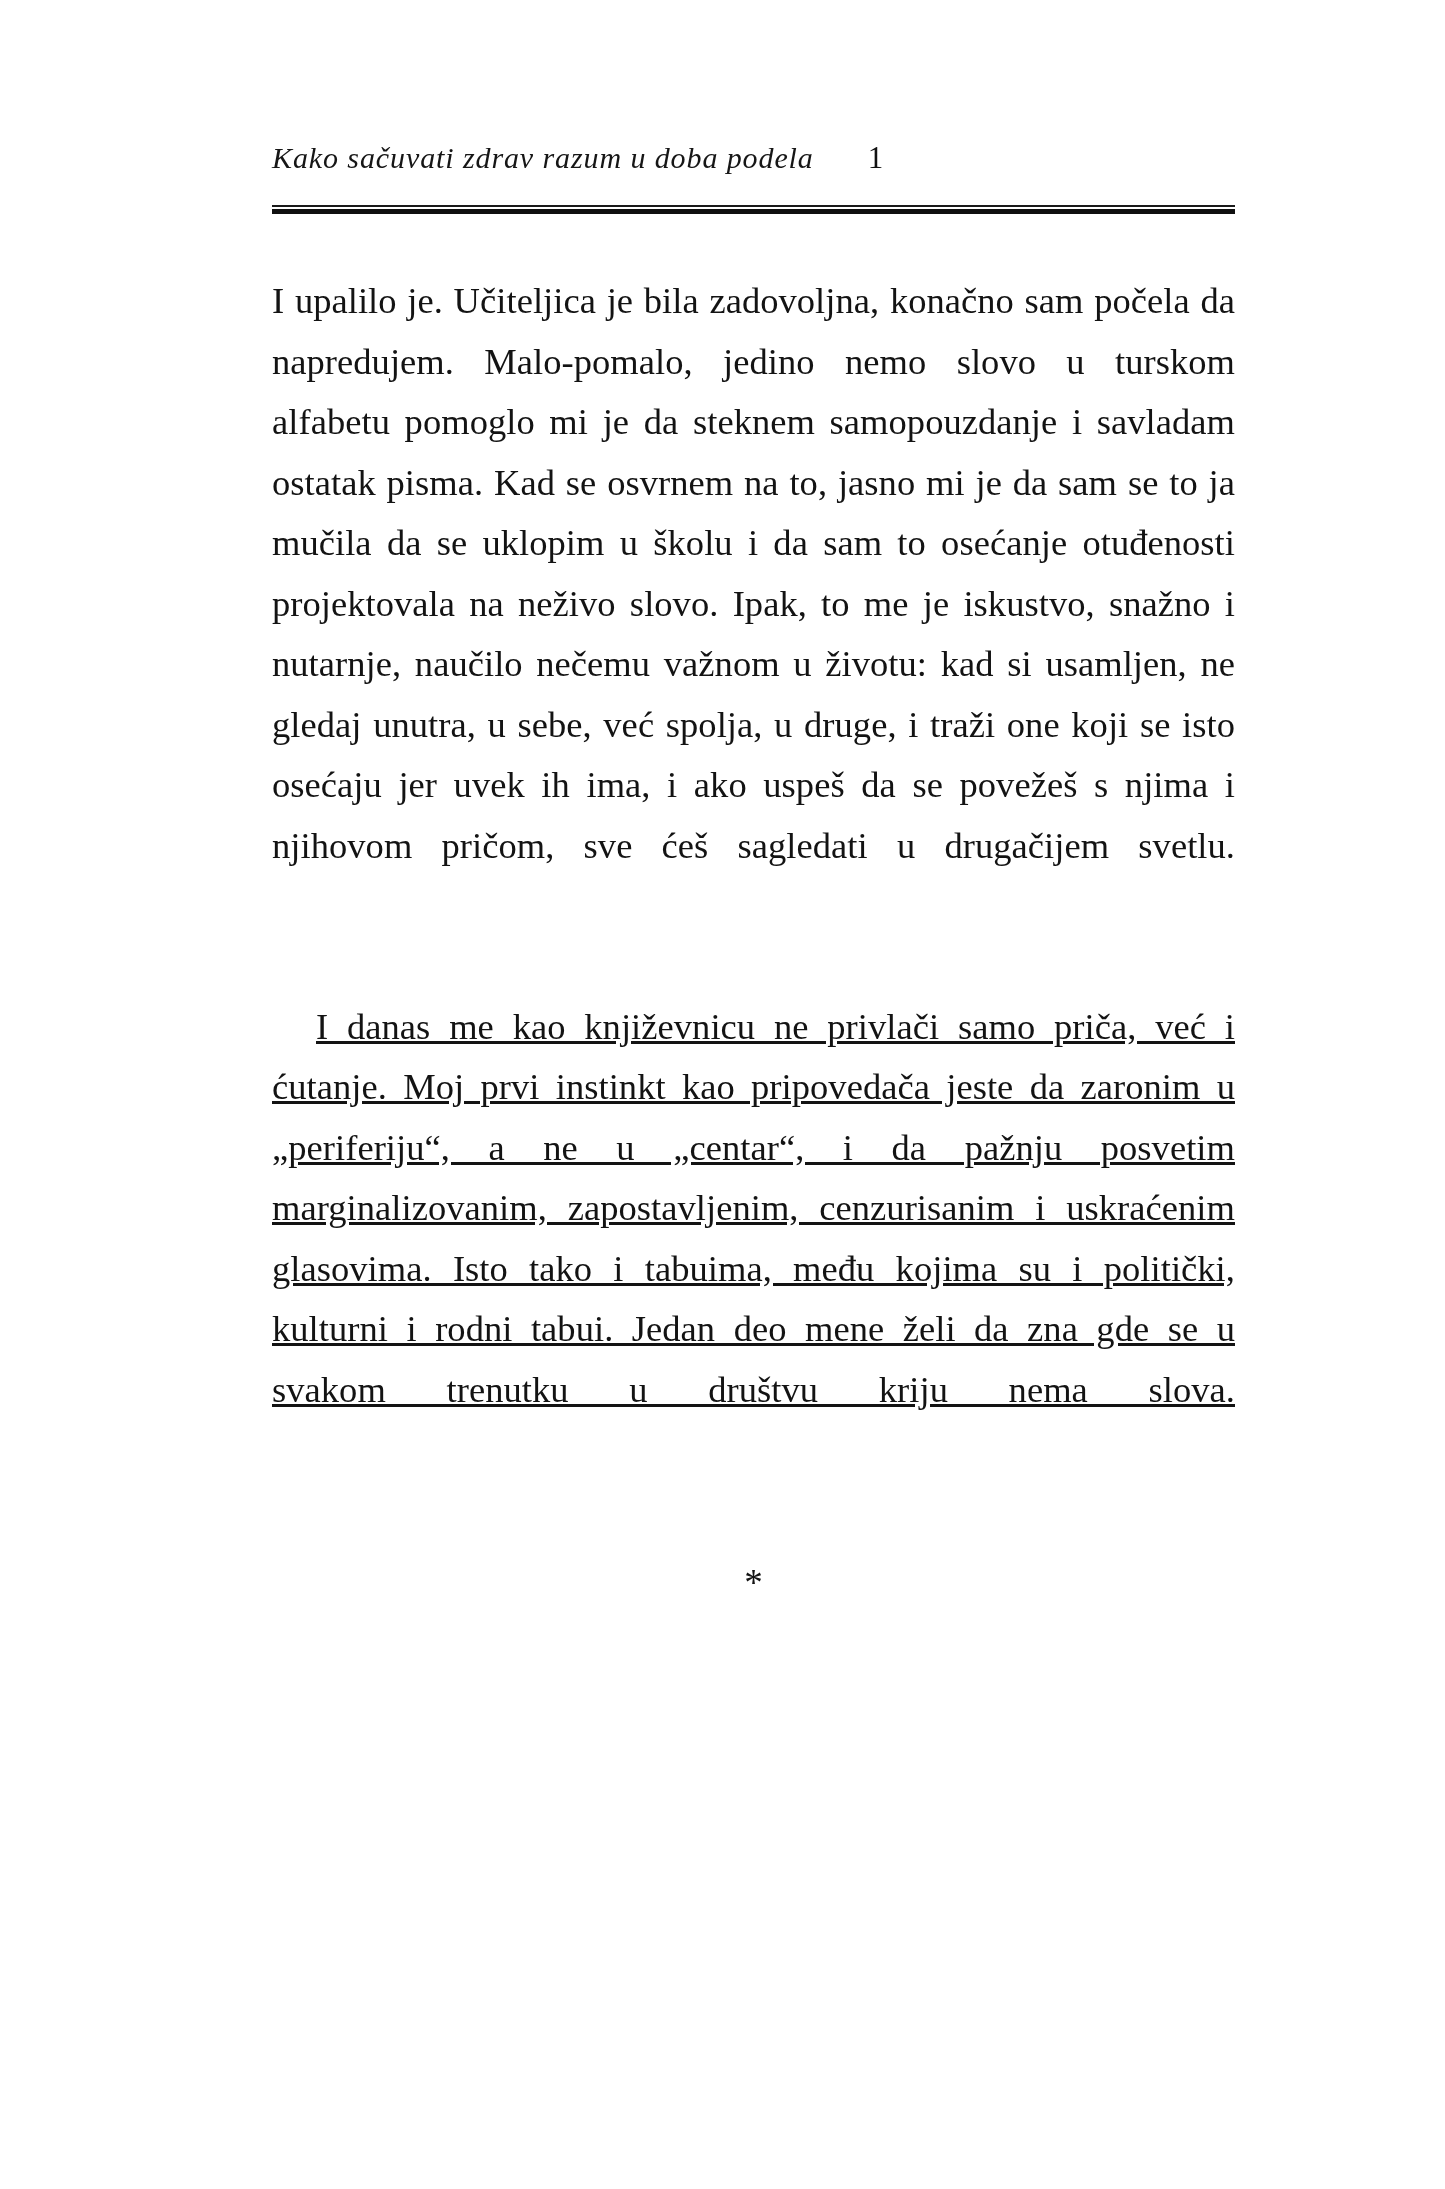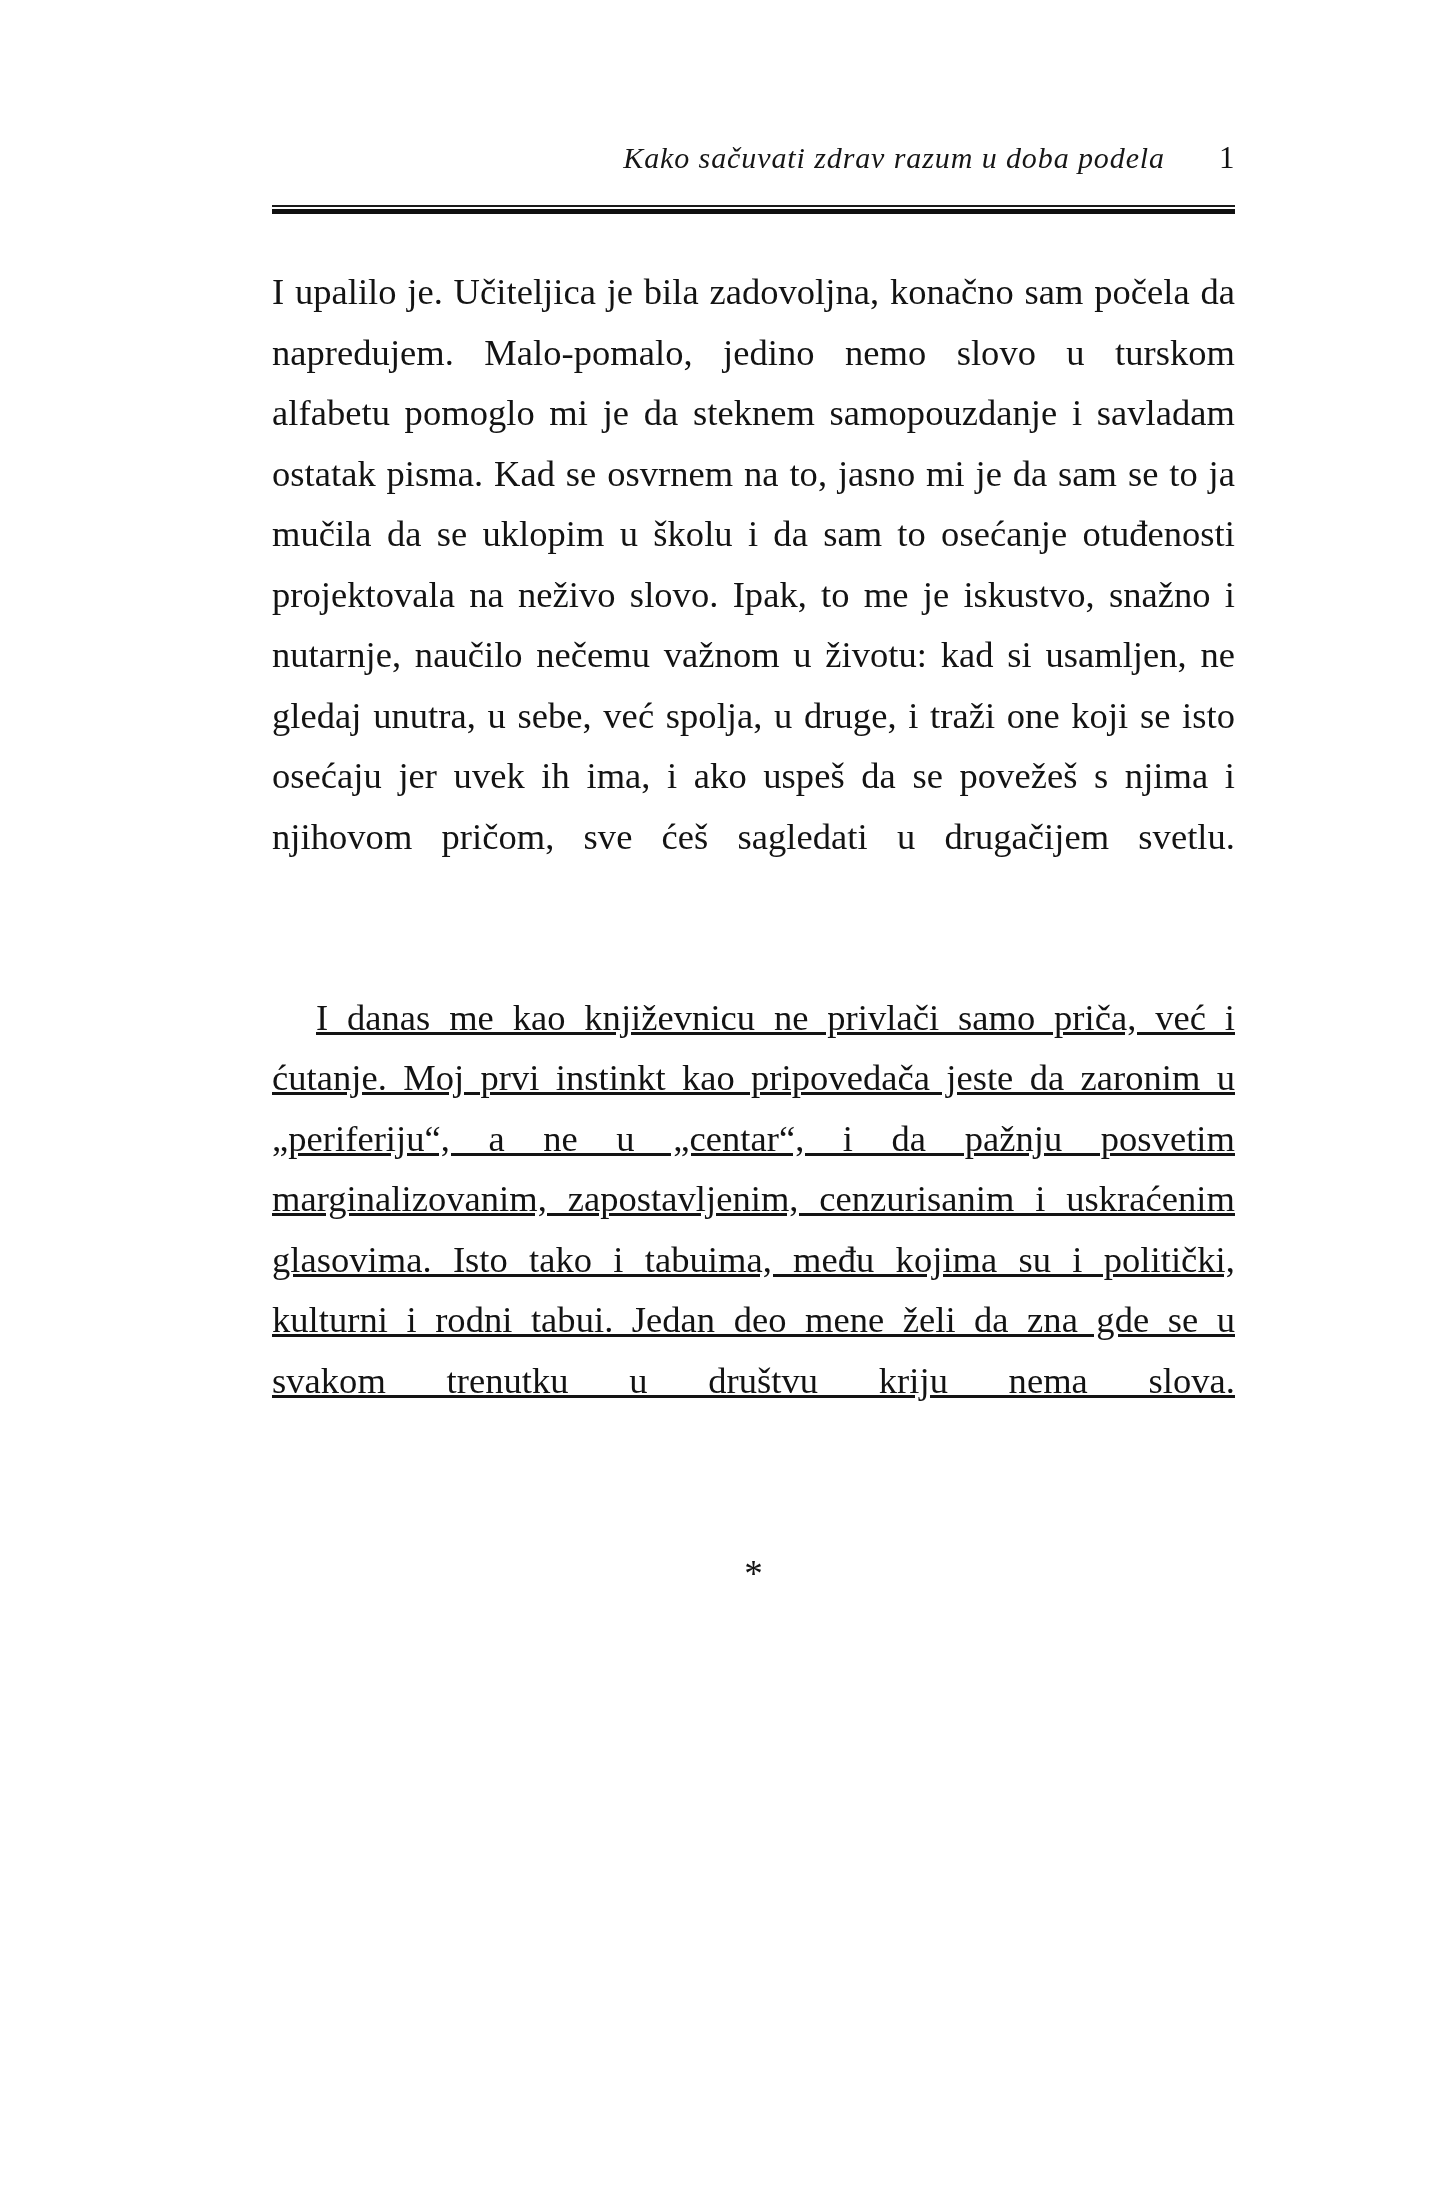--- a/index.html
+++ b/index.html
@@ -26,21 +26,21 @@
   }
 
   
   .running-head {
     position: absolute;
     left: 272px;
     top: 140px;
     width: 963px;
     display: flex;
     align-items: baseline;
-    justify-content: flex-end;
+    justify-content: flex-start;
   }
   .running-head-title {
     font-style: italic;
     font-size: 30px;
     letter-spacing: 0.9px;
     white-space: nowrap;
     color: #161616;
   }
   .running-head-folio {
     font-size: 31px;
@@ -69,21 +69,21 @@
     left: 0; top: 4px;
     width: 100%;
     height: 5px;
     background: #101010;
   }
 
   
   .text-block {
     position: absolute;
     left: 272px;
-    top: 262px;
+    top: 271px;
     width: 963px;
   }
 
   .para {
     margin: 0;
     font-size: 36.5px;
     line-height: 60.5px;
     text-align: justify;
     text-justify: inter-word;
     letter-spacing: 0.05px;

